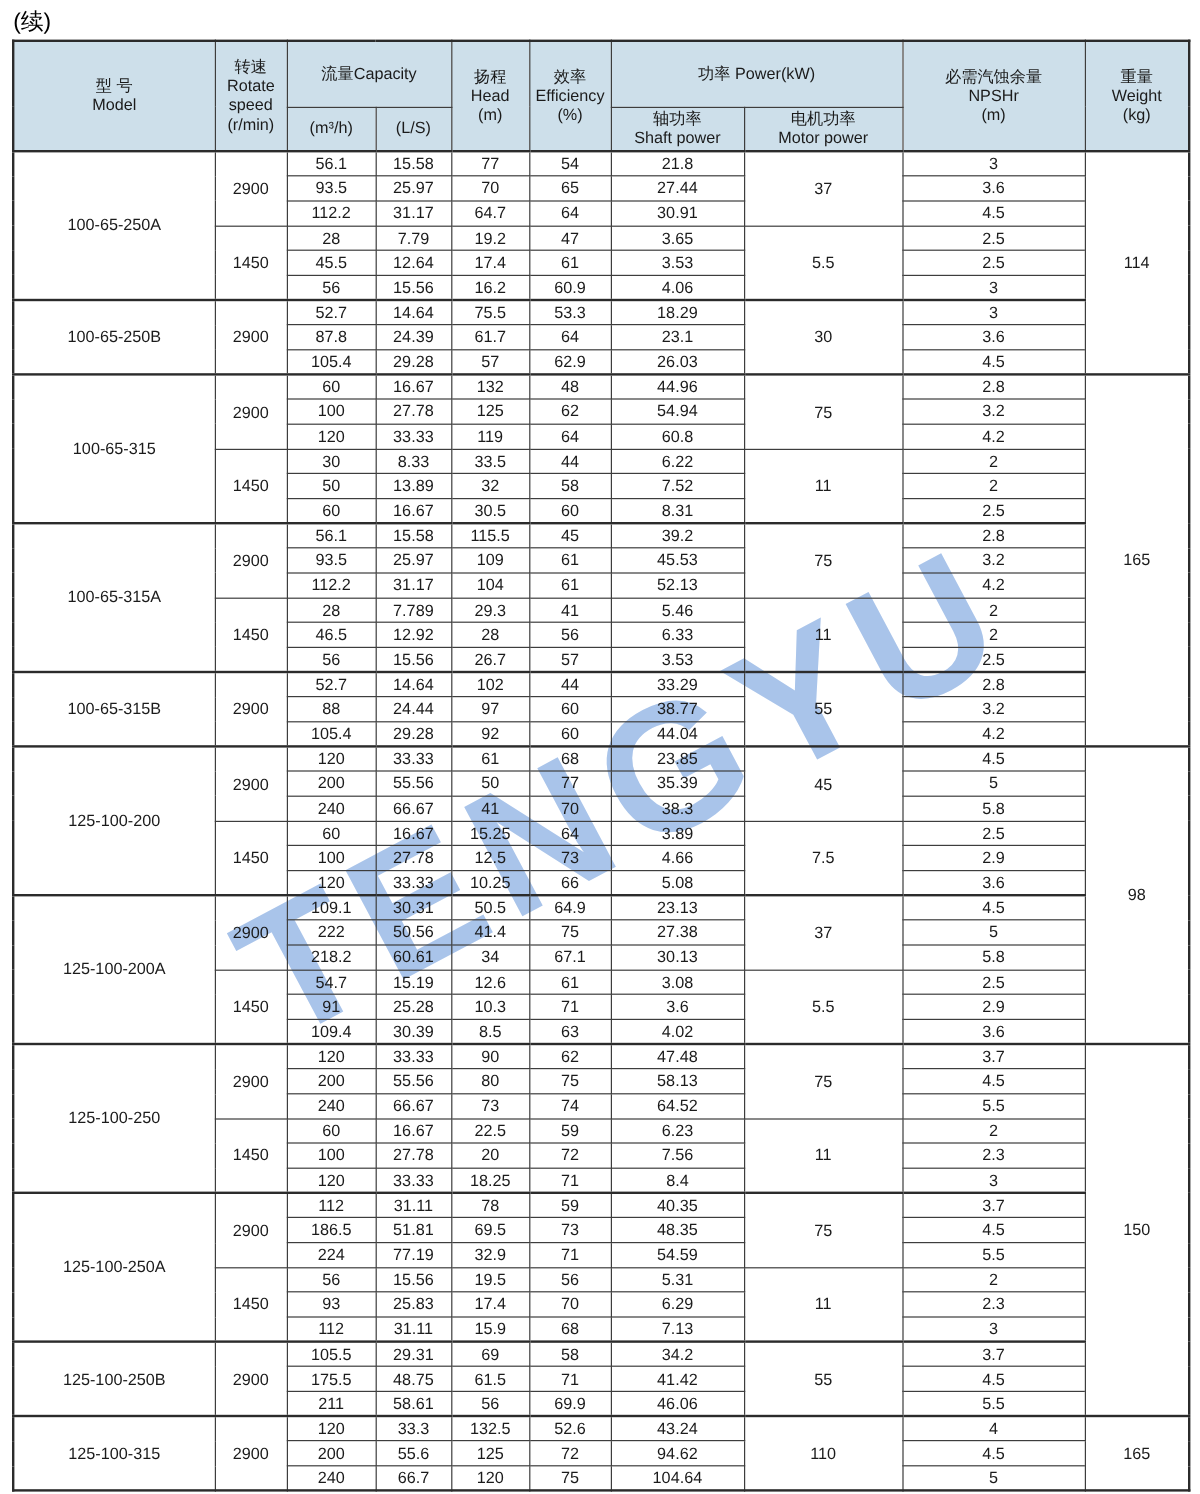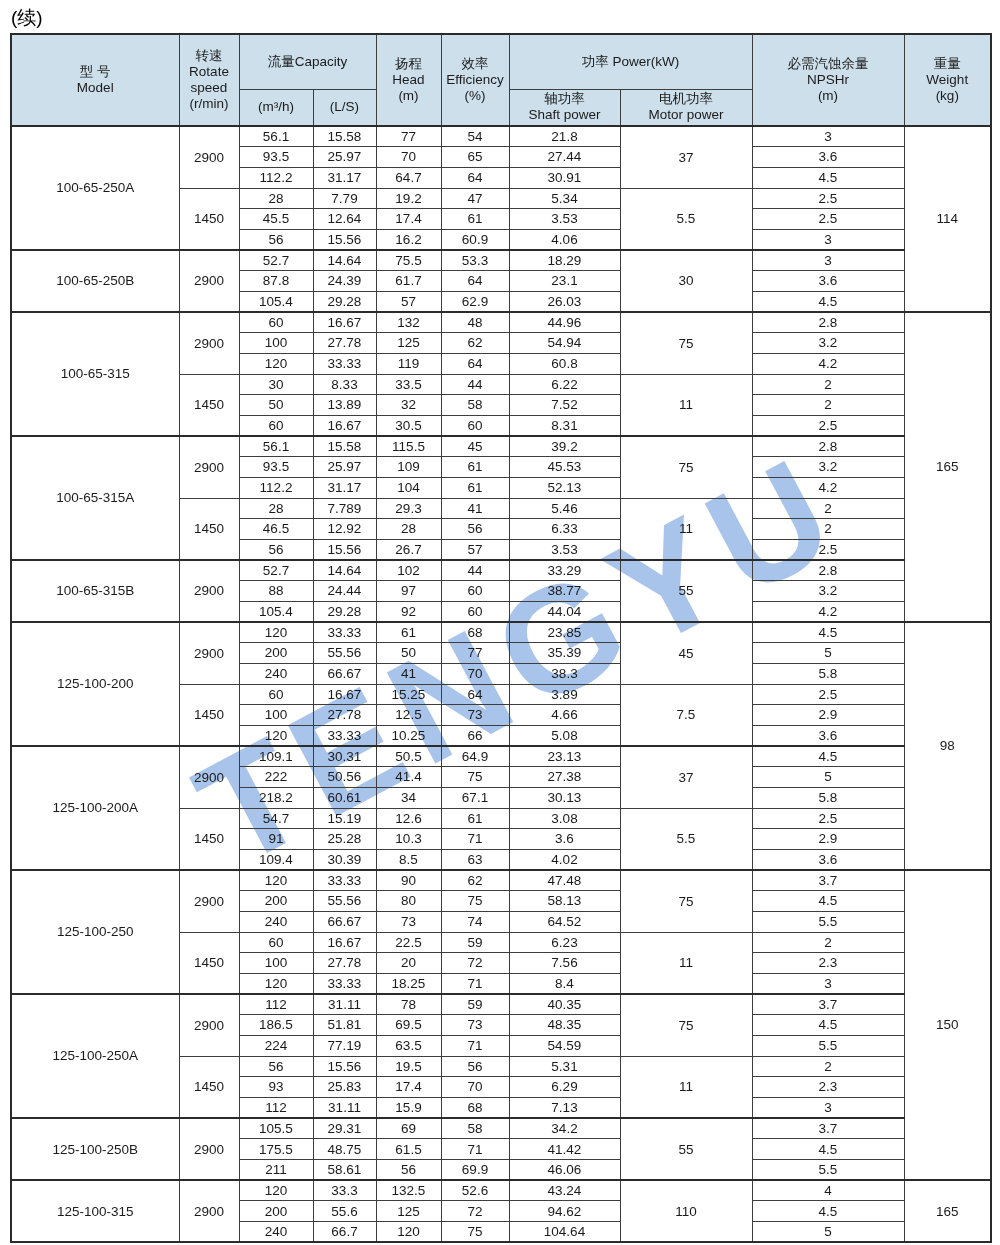--- a/index.html
+++ b/index.html
@@ -133,21 +133,21 @@
           <td>64</td>
           <td>30.91</td>
           <td>4.5</td>
         </tr>
         <tr>
           <td rowspan="3">1450</td>
           <td>28</td>
           <td>7.79</td>
           <td>19.2</td>
           <td>47</td>
-          <td>5.34</td>
+          <td>3.65</td>
           <td rowspan="3">5.5</td>
           <td>2.5</td>
         </tr>
         <tr>
           <td>45.5</td>
           <td>12.64</td>
           <td>17.4</td>
           <td>61</td>
           <td>3.53</td>
           <td>2.5</td>
@@ -497,21 +497,21 @@
           <td>186.5</td>
           <td>51.81</td>
           <td>69.5</td>
           <td>73</td>
           <td>48.35</td>
           <td>4.5</td>
         </tr>
         <tr>
           <td>224</td>
           <td>77.19</td>
-          <td>63.5</td>
+          <td>32.9</td>
           <td>71</td>
           <td>54.59</td>
           <td>5.5</td>
         </tr>
         <tr>
           <td rowspan="3">1450</td>
           <td>56</td>
           <td>15.56</td>
           <td>19.5</td>
           <td>56</td>

